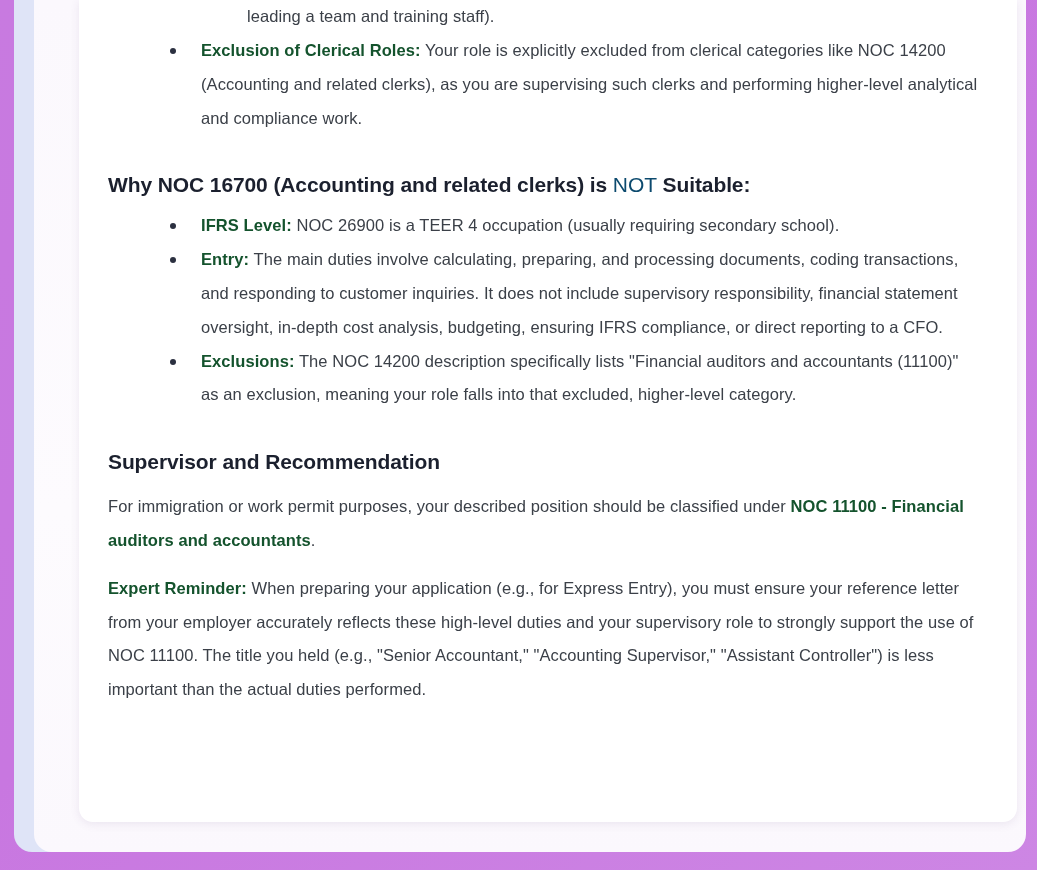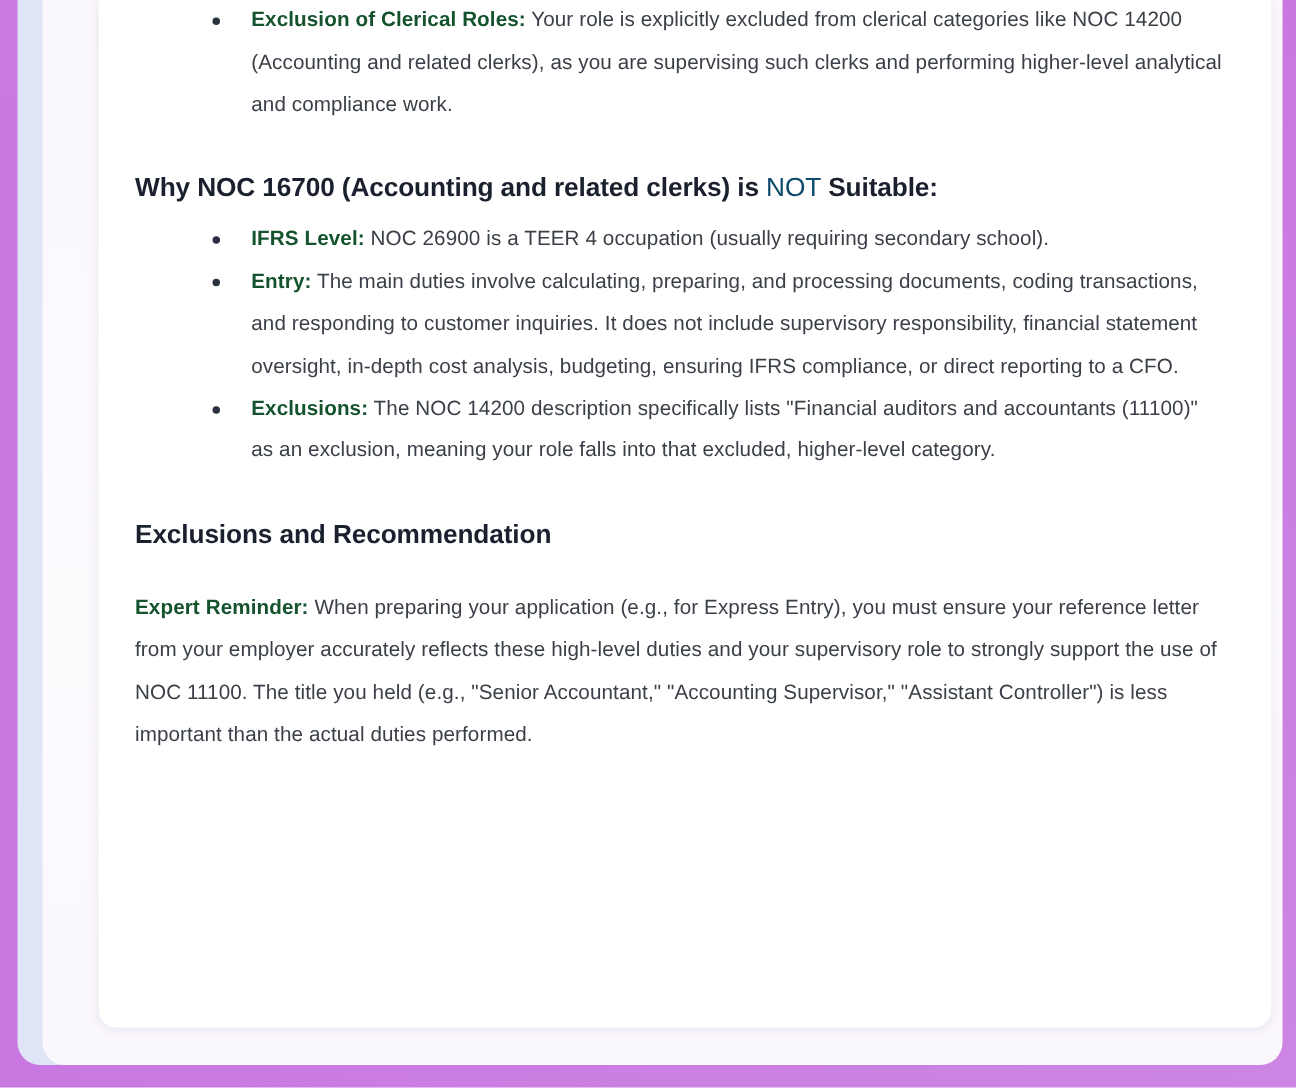--- a/index.html
+++ b/index.html
@@ -118,20 +118,21 @@
 </style>
 </head>
 <body>
 
 <div id="app-frame">
   <div id="outer-panel">
 
     <div id="message-card">
       <div id="message-body">
 
+        <div class="bare-line">leading a team and training staff).</div>
 
         <ul class="bullets">
           <li>
             <span class="bullet-dot"></span>
             <span class="li-text"><b>Exclusion of Clerical Roles:</b><span> Your role is explicitly excluded from clerical categories like NOC 14200 (Accounting and related clerks), as you are supervising such clerks and performing higher-level analytical and compliance work.</span></span>
           </li>
         </ul>
 
         <div class="gap-heading"></div>
 
@@ -149,24 +150,25 @@
             <span class="li-text"><b>Entry:</b><span> The main duties involve calculating, preparing, and processing documents, coding transactions, and responding to customer inquiries. It does not include supervisory responsibility, financial statement oversight, in-depth cost analysis, budgeting, ensuring IFRS compliance, or direct reporting to a CFO.</span></span>
           </li>
           <li>
             <span class="bullet-dot"></span>
             <span class="li-text"><b>Exclusions:</b><span> The NOC 14200 description specifically lists "Financial auditors and accountants (11100)" as an exclusion, meaning your role falls into that excluded, higher-level category.</span></span>
           </li>
         </ul>
 
         <div class="gap-heading"></div>
 
-        <h3 class="section-heading">Exclusions and Recommendation</h3>
+        <h3 class="section-heading">Supervisor and Recommendation</h3>
 
         <div class="gap-para"></div>
 
+        <p class="para"><span>For immigration or work permit purposes, your described position should be classified under </span><b>NOC 11100 - Financial auditors and accountants</b><span>.</span></p>
 
         <div class="gap-para"></div>
 
         <p class="para"><b>Expert Reminder:</b><span> When preparing your application (e.g., for Express Entry), you must ensure your reference letter from your employer accurately reflects these high-level duties and your supervisory role to strongly support the use of NOC 11100. The title you held (e.g., "Senior Accountant," "Accounting Supervisor," "Assistant Controller") is less important than the actual duties performed.</span></p>
 
       </div>
     </div>
 
   </div>
 </div>

